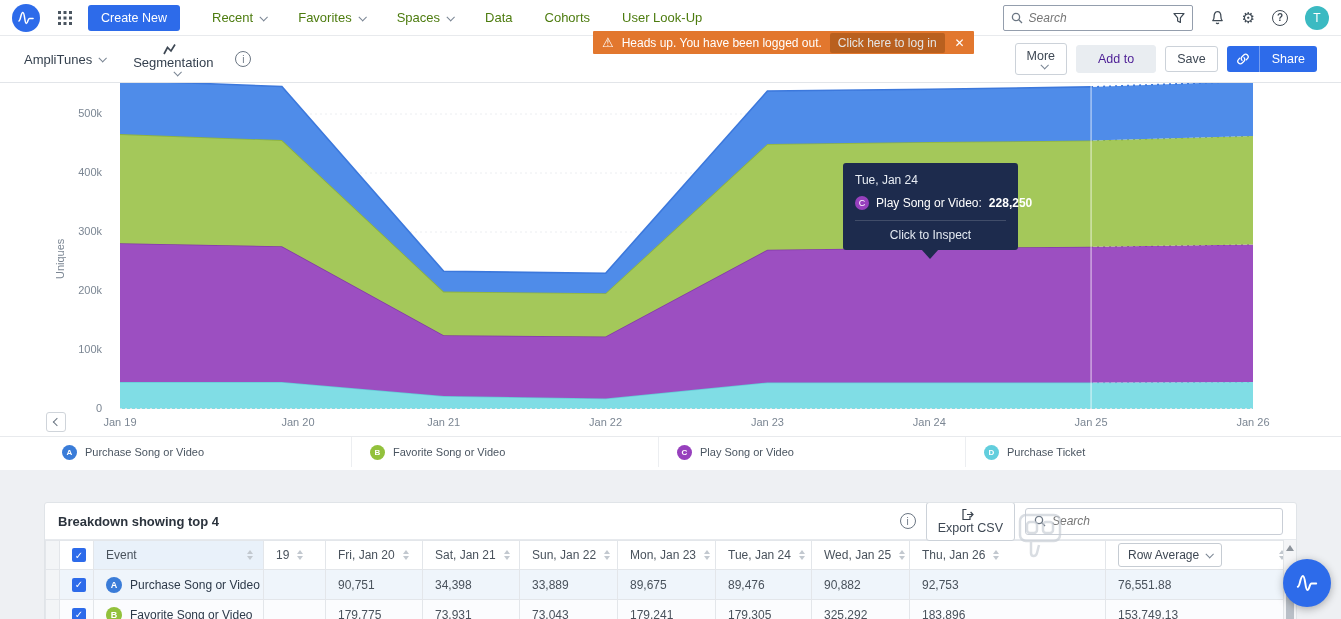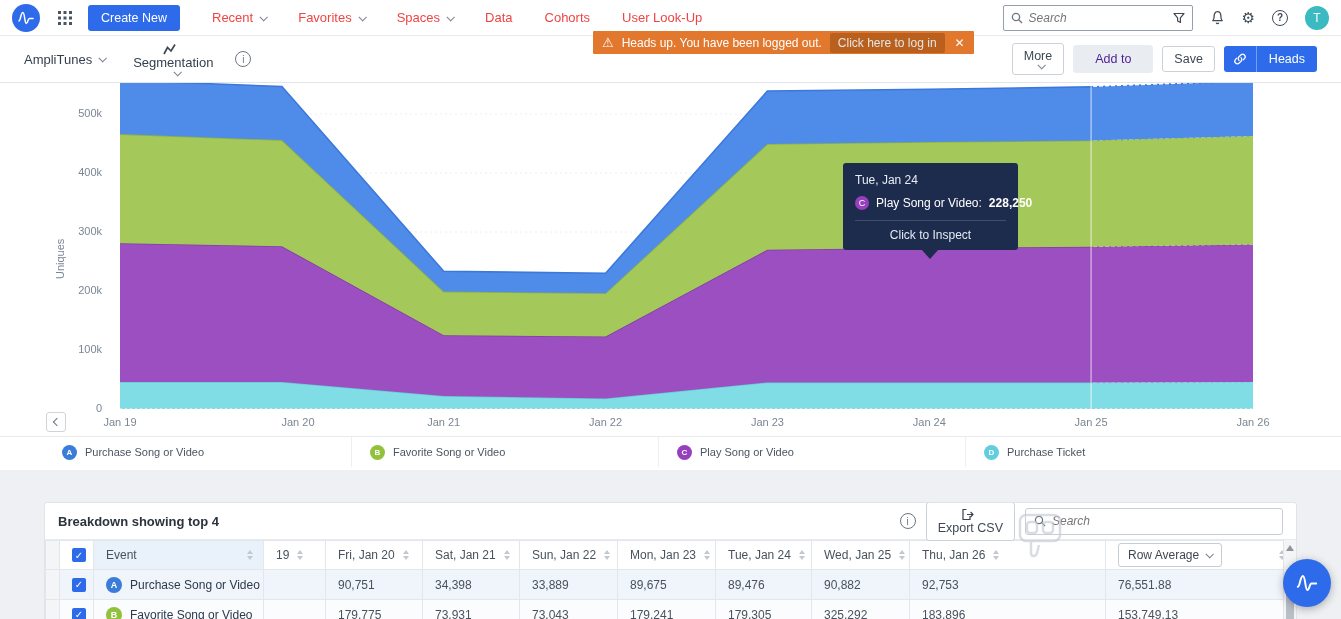--- a/index.html
+++ b/index.html
@@ -8,21 +8,21 @@
 
   
   .topnav { height:36px; background:#fff; border-bottom:1px solid #e8eaed;
             display:flex; align-items:center; padding:0 12px; position:relative; z-index:40;}
   .logo-circle { width:28px; height:28px; border-radius:50%; background:#2D6BEA;
                  display:flex; align-items:center; justify-content:center; flex:none;}
   .grid-icon { margin-left:18px; color:#5b6670; display:flex; }
   .btn-primary { background:#2D6BEA; color:#fff; border:none; border-radius:3px;
                  font-size:12.5px; padding:6px 13px; margin-left:16px; cursor:pointer;
                  font-family:inherit;}
-  .nav-item { font-size:13px; color:#ef4444; margin-left:32px; display:flex; align-items:center; cursor:pointer;}
+  .nav-item { font-size:13px; color:#4d7c0f; margin-left:32px; display:flex; align-items:center; cursor:pointer;}
   .chev { width:6px; height:6px; border-right:1.5px solid #7a8694; border-bottom:1.5px solid #7a8694;
           transform:rotate(45deg) translateY(-1px); display:inline-block; margin-left:7px; }
   .nav-right { margin-left:auto; display:flex; align-items:center; gap:17px;}
   .searchbox { width:190px; height:26px; border:1px solid #949ead; border-radius:2px;
                display:flex; align-items:center; padding:0 7px; gap:6px; background:#fff;}
   .searchbox input { border:none; outline:none; flex:1; font-size:12px; font-style:italic;
                      color:#3e4854; font-family:inherit; background:transparent; min-width:0;}
   .icon-btn { display:flex; align-items:center; justify-content:center; cursor:pointer; color:#3f4a55;}
   .help-circle { width:16px; height:16px; border:1.4px solid #3f4a55; border-radius:50%;
                  font-size:10px; font-weight:bold; display:flex; align-items:center; justify-content:center;}
@@ -236,21 +236,21 @@
     </button>
     <button class="btn-disabled">Add to</button>
     <button class="btn-ghost">Save</button>
     <button class="btn-share">
       <span class="link-part">
         <svg width="14" height="14" viewBox="0 0 14 14">
           <path d="M6 8.4 a2.5 2.5 0 0 1 0-3.6 L7.8 3 a2.5 2.5 0 0 1 3.6 3.6 L10.3 7.7" stroke="#fff" stroke-width="1.3" fill="none" stroke-linecap="round"></path>
           <path d="M8 5.6 a2.5 2.5 0 0 1 0 3.6 L6.2 11 a2.5 2.5 0 0 1-3.6-3.6 L3.7 6.3" stroke="#fff" stroke-width="1.3" fill="none" stroke-linecap="round"></path>
         </svg>
       </span>
-      <span class="share-label">Heads</span>
+      <span class="share-label">Share</span>
     </button>
   </div>
 </div>
 
 <section class="chart-card">
   <span class="y-axis-title">Uniques</span>
   <div id="ytick-box">
       <span style="top: 319px;">0</span>
       <span style="top: 260px;">100k</span>
       <span style="top: 201px;">200k</span>

